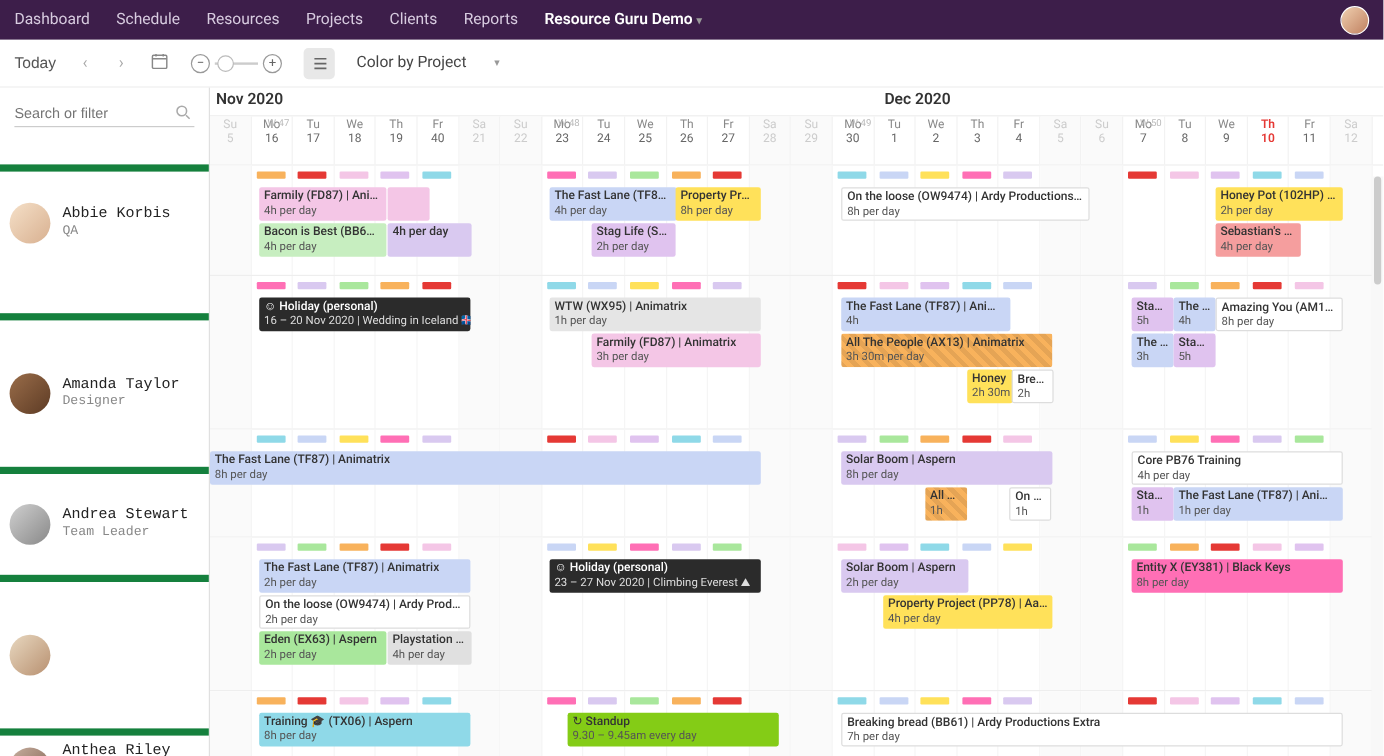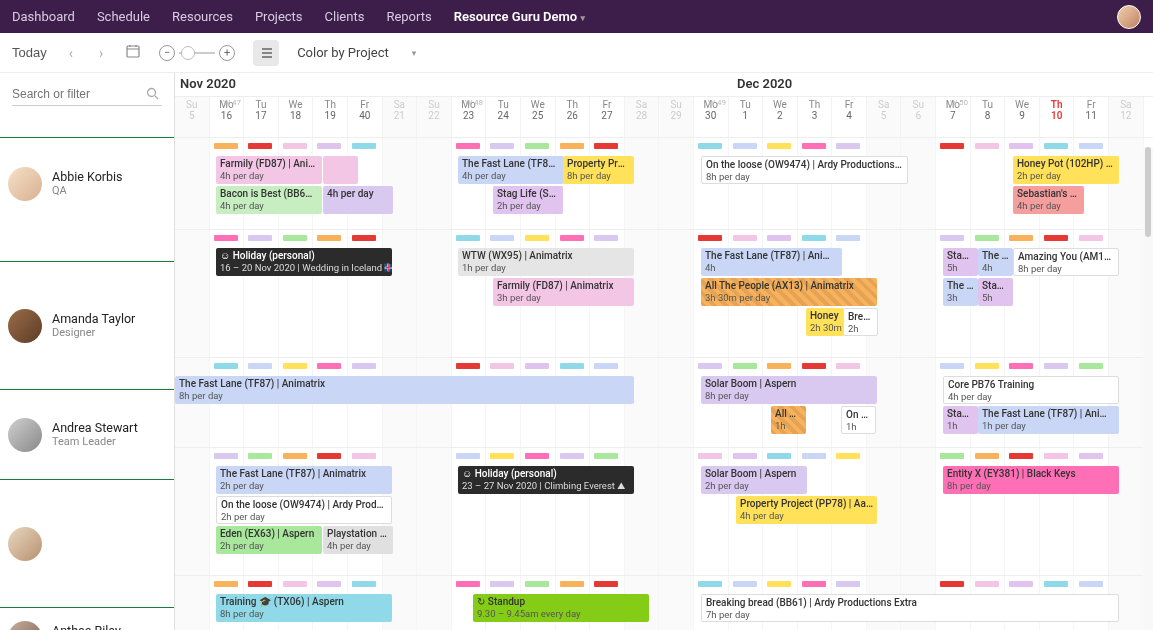--- a/index.html
+++ b/index.html
@@ -20,21 +20,21 @@
 .list-mode { width: 26px; height: 26px; background: #e8e8e8; border-radius: 4px; display: flex; align-items: center; justify-content: center; }
 .color-by { font-size: 13px; color: #444; display: flex; align-items: center; gap: 23px; }
 .chev { font-size: 9px; color: #999; }
 
 .main { display: flex; position: relative; }
 .sidebar { width: 175px; flex: none; border-right: 1px solid #e0e0e0; }
 .search-wrap { height: 64px; display: flex; align-items: flex-start; padding: 10px 12px 0; }
 .search { border: none; border-bottom: 1px solid #ccc; width: 100%; padding: 4px 0; font-size: 12px; outline: none; color: #888; }
 .search-wrap .mag { color: #aaa; margin-left: -16px; margin-top: 4px; }
 
-.resource { display: flex; align-items: center; gap: 10px; padding: 0 8px; border-top: 1px solid #15803d; }
+.resource { display: flex; align-items: center; gap: 10px; padding: 0 8px; border-top: 6px solid #15803d; font-family: Liberation Mono, monospace; }
 .resource .photo { width: 34px; height: 34px; border-radius: 50%; flex: none; }
 .resource .txt { line-height: 1.25; }
 .resource .nm { font-size: 12.5px; color: #222; }
 .resource .rl { font-size: 11px; color: #888; }
 
 .calendar { flex: 1; position: relative; overflow: hidden; }
 .months { height: 24px; display: flex; border-bottom: 1px solid #eee; position: relative; }
 .month { position: absolute; top: 3px; font-size: 13px; font-weight: 600; color: #333; }
 .weeks-row { height: 40px; display: flex; position: relative; font-size: 10px; color: #888; }
 .day-col { width: 34.6px; flex: none; border-right: 1px solid #f2f2f2; text-align: center; padding-top: 2px; }

